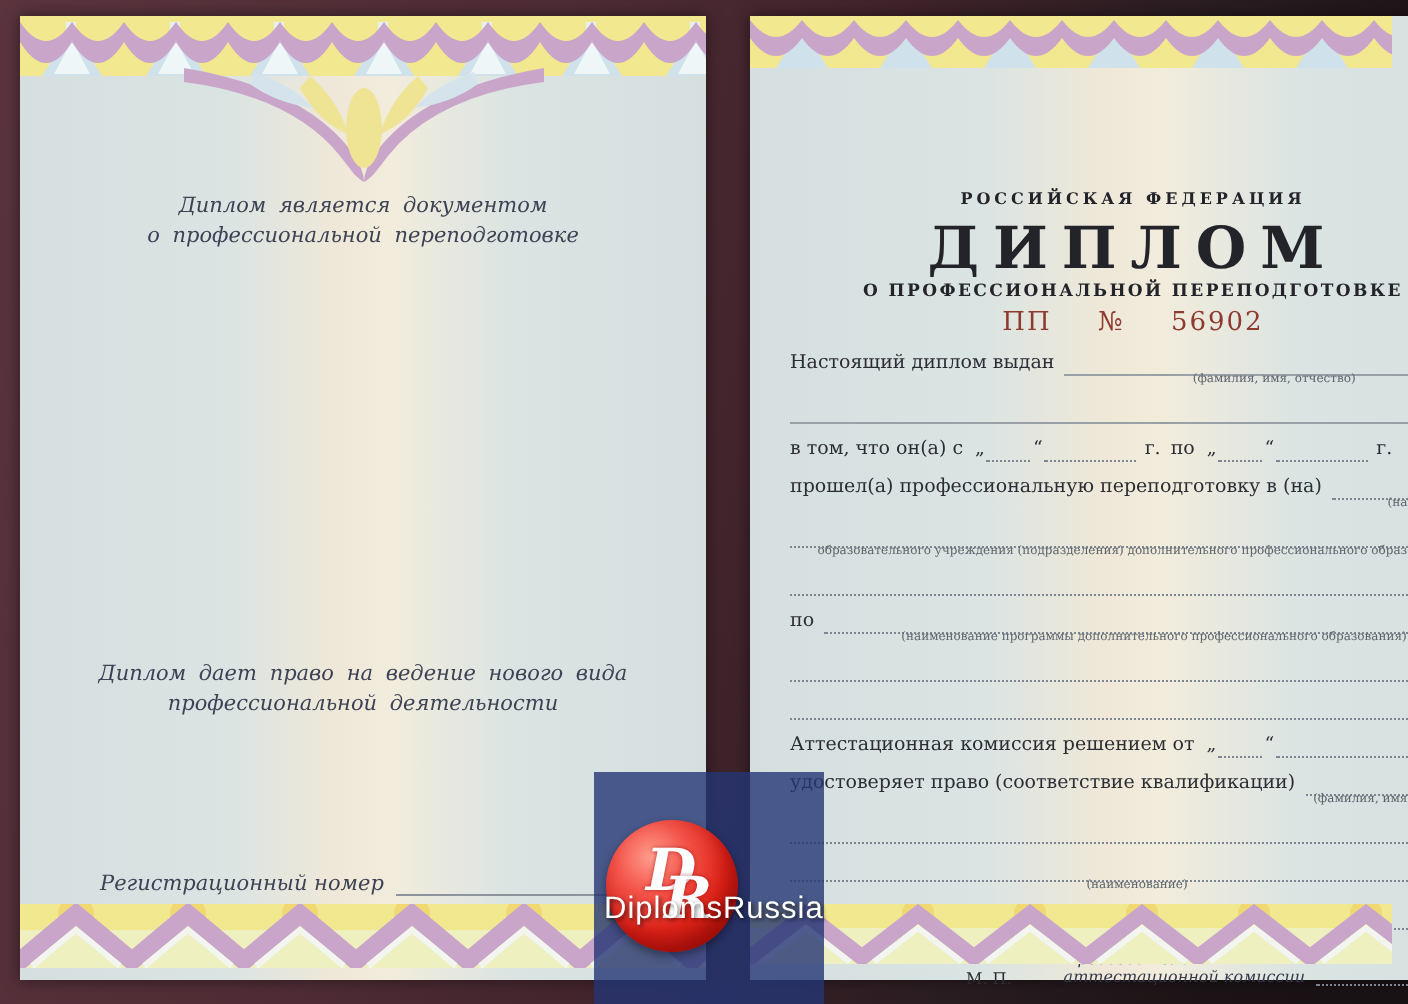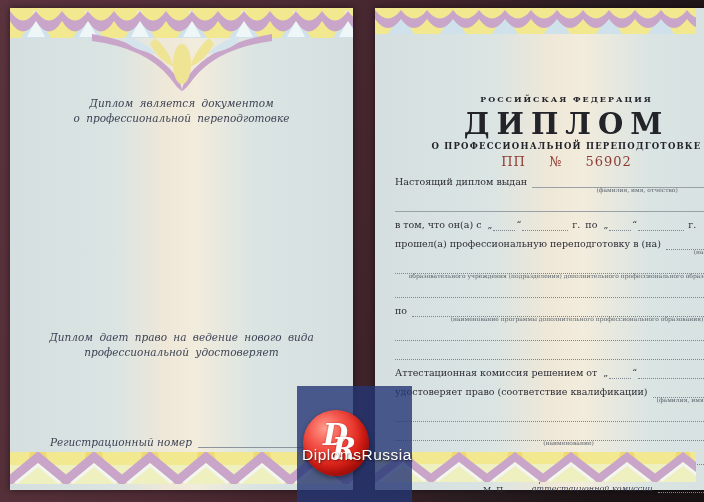--- a/index.html
+++ b/index.html
@@ -95,21 +95,21 @@
     </svg>
   </div>
 
   <div class="note" id="left-top-note">
     <div>Диплом является документом</div>
     <div>о профессиональной переподготовке</div>
   </div>
 
   <div class="note" id="left-grant-note">
     <div>Диплом дает право на ведение нового вида</div>
-    <div>профессиональной удостоверяет</div>
+    <div>профессиональной деятельности</div>
   </div>
 
   <div id="reg-row">
     <span>Регистрационный номер</span>
     <span id="reg-line"></span>
   </div>
 
   <div class="border-band" style="bottom:6px;height:32px;">
     <svg width="343" height="32">
       <defs>

